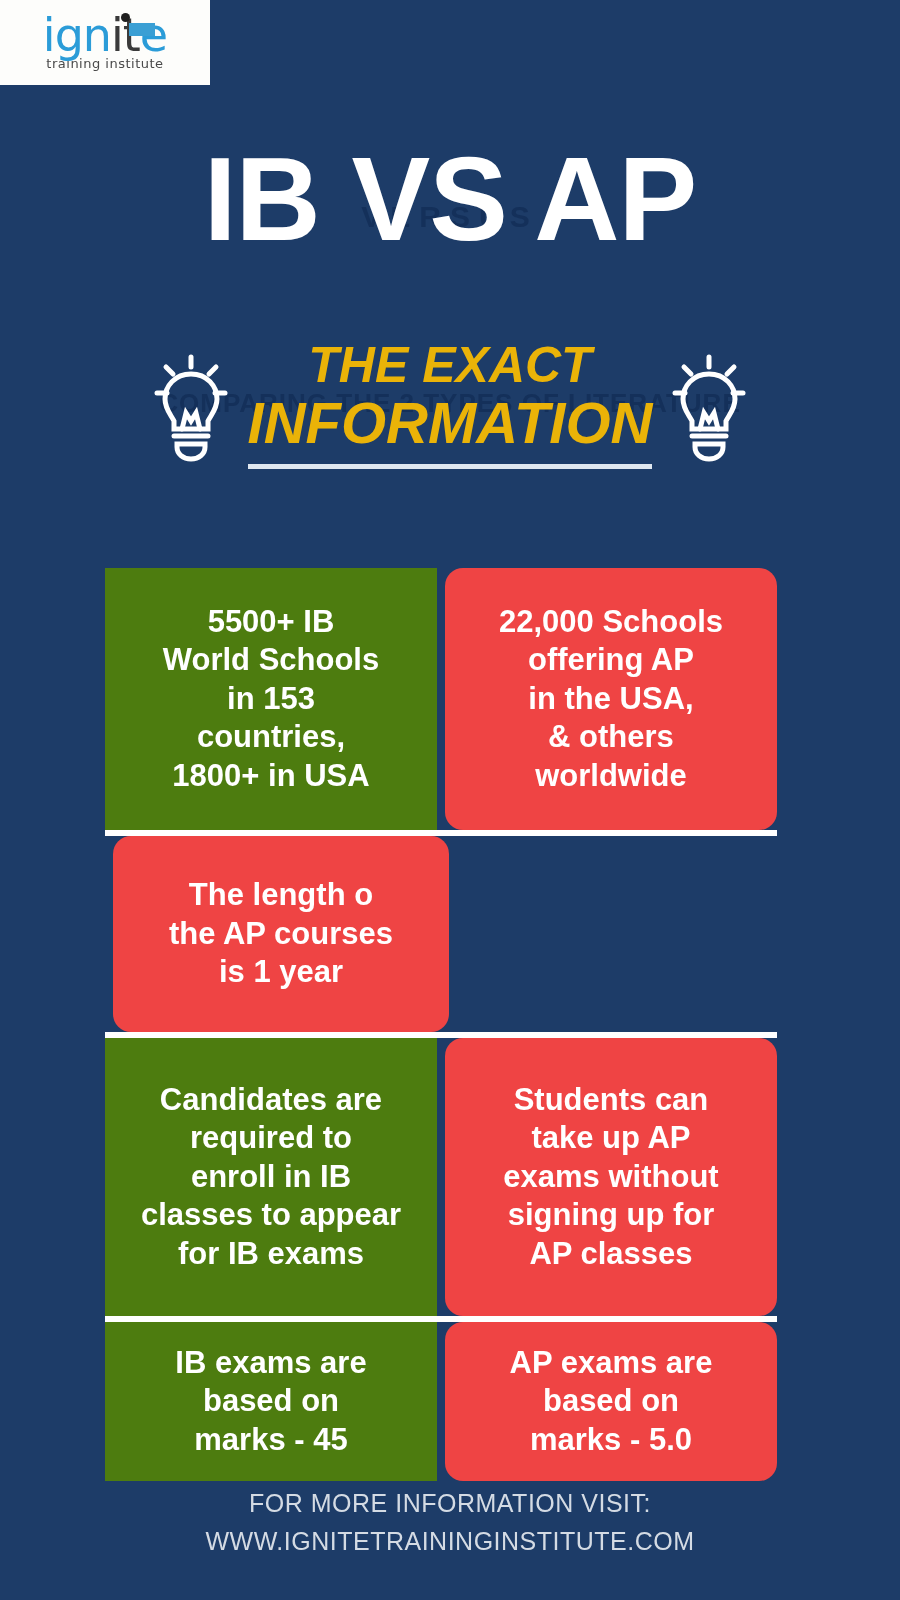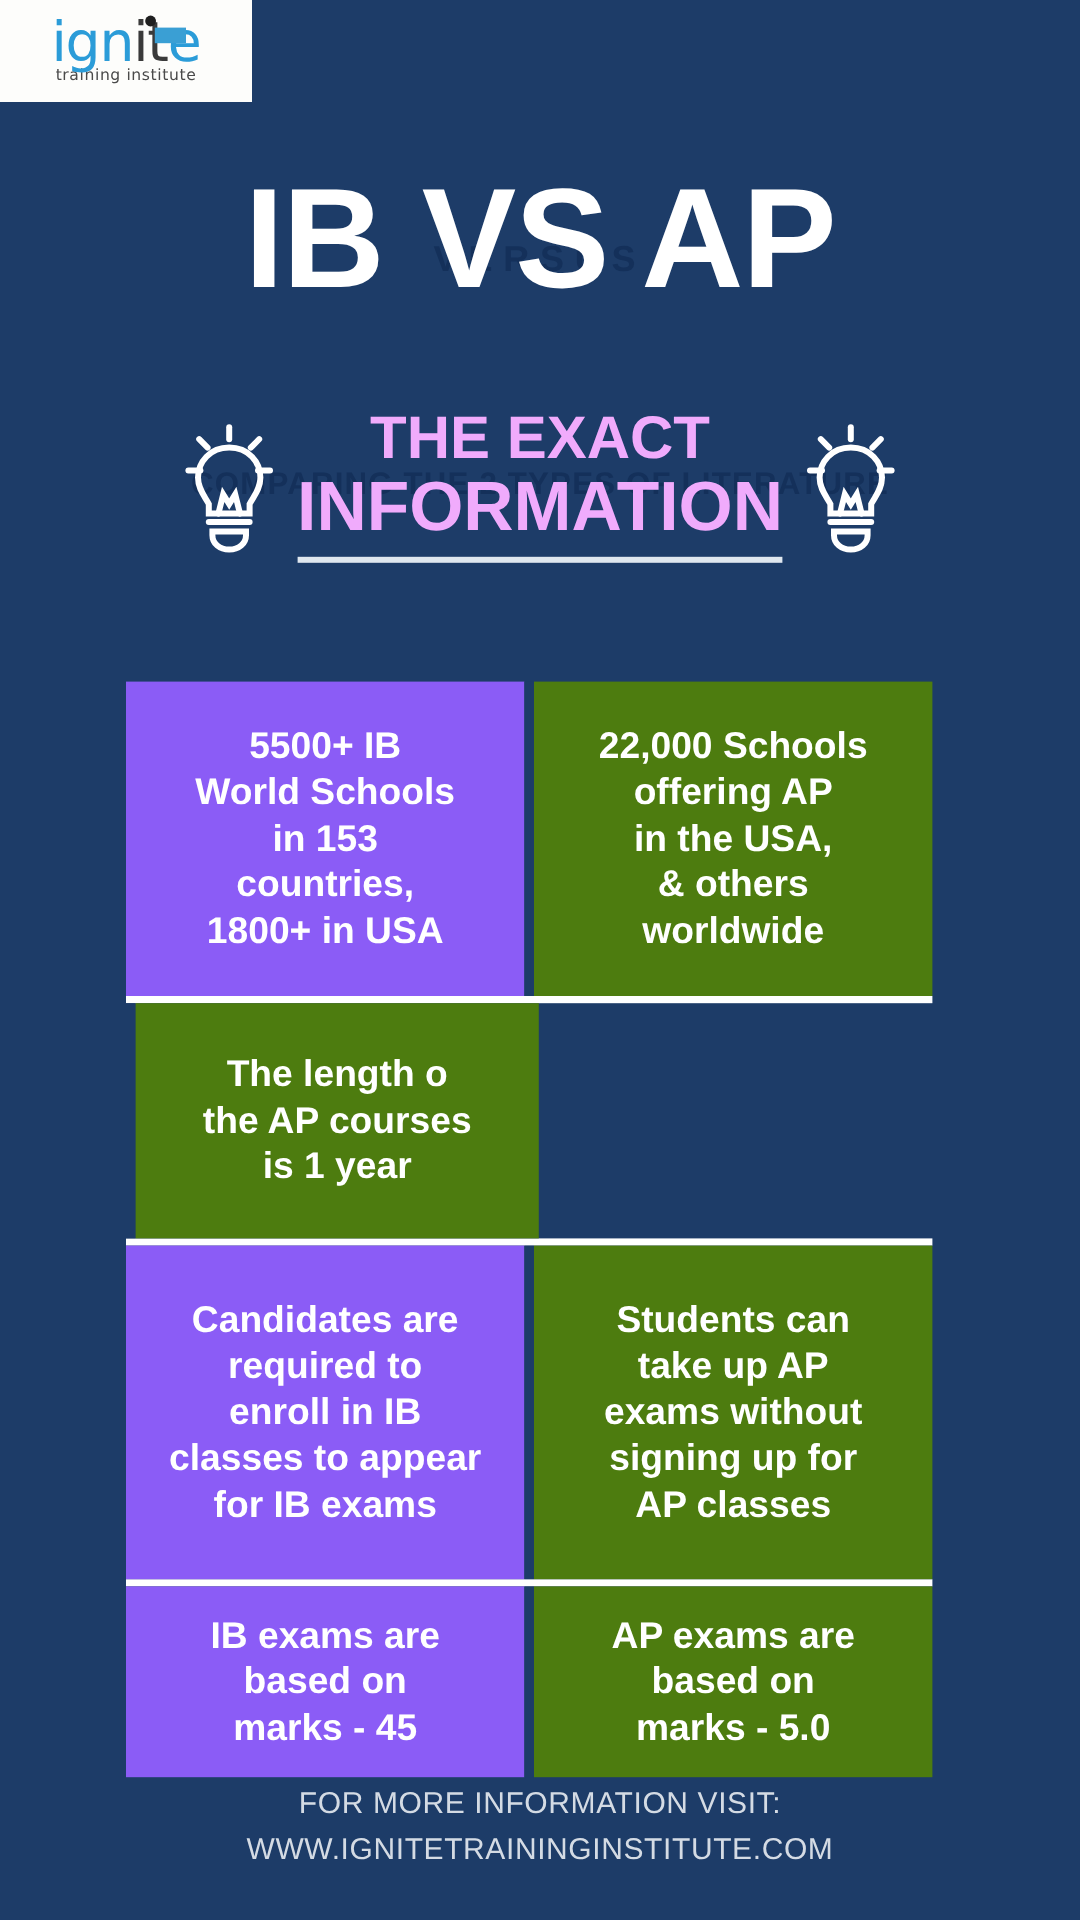--- a/index.html
+++ b/index.html
@@ -101,26 +101,27 @@
     top:340px; left:0;
     width:100%;
     display:flex;
     align-items:center;
     justify-content:center;
     gap:18px;
   }
   .bulb { flex:0 0 auto; }
   .sub-text {
     text-align:center;
-    color:#f0abfc;
+    color:#eab308;
     font-weight:bold;
     line-height:1.0;
     font-size:52px;
     letter-spacing:0px;
     padding-bottom:4px;
+    font-style:italic;
   }
   .sub-line1 { display:block; font-size:50px; }
   .sub-line2 { display:block; font-size:58px; margin-top:4px; }
   .sub-underline {
     display:block;
     height:5px;
     background:#dfe7ef;
     margin-top:12px;
     width:100%;
   }
@@ -140,22 +141,22 @@
     display:flex;
     align-items:center;
     justify-content:center;
     text-align:center;
     color:#ffffff;
     font-weight:bold;
     font-size:31px;
     line-height:1.24;
     white-space:pre-line;
   }
-  .cell.left  { width:336px; background:#8b5cf6; }
-  .cell.right { width:336px; background:#4d7c0f; }
+  .cell.left  { width:336px; background:#4d7c0f; }
+  .cell.right { width:336px; background:#ef4444;border-radius:18px; }
   .col-gap { width:8px; background:#1d3c68; flex:0 0 auto; }
   .divider {
     height:6px;
     width:100%;
     background:#ffffff;
   }
   .row-h1 .cell { min-height:262px; }
   .row-h2 .cell { min-height:196px; }
   .row-h3 .cell { min-height:278px; }
   .row-h4 .cell { min-height:158px; }

